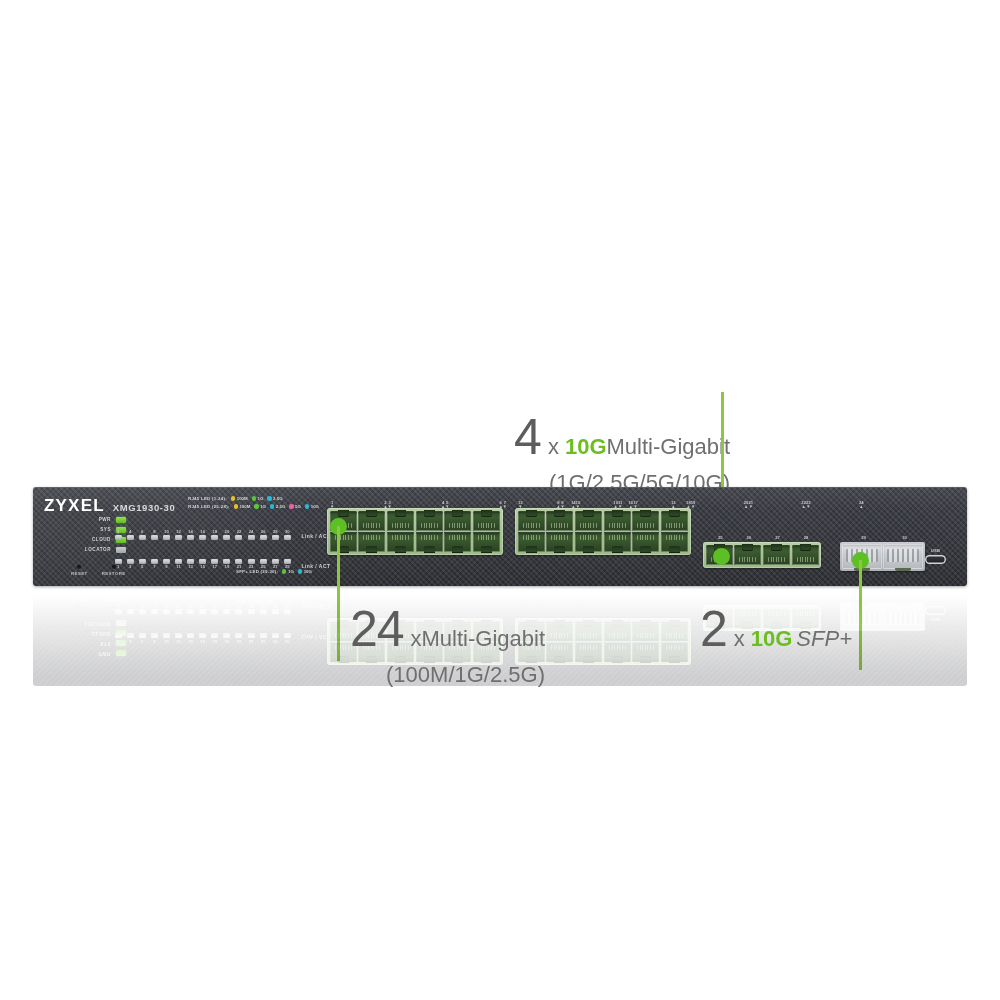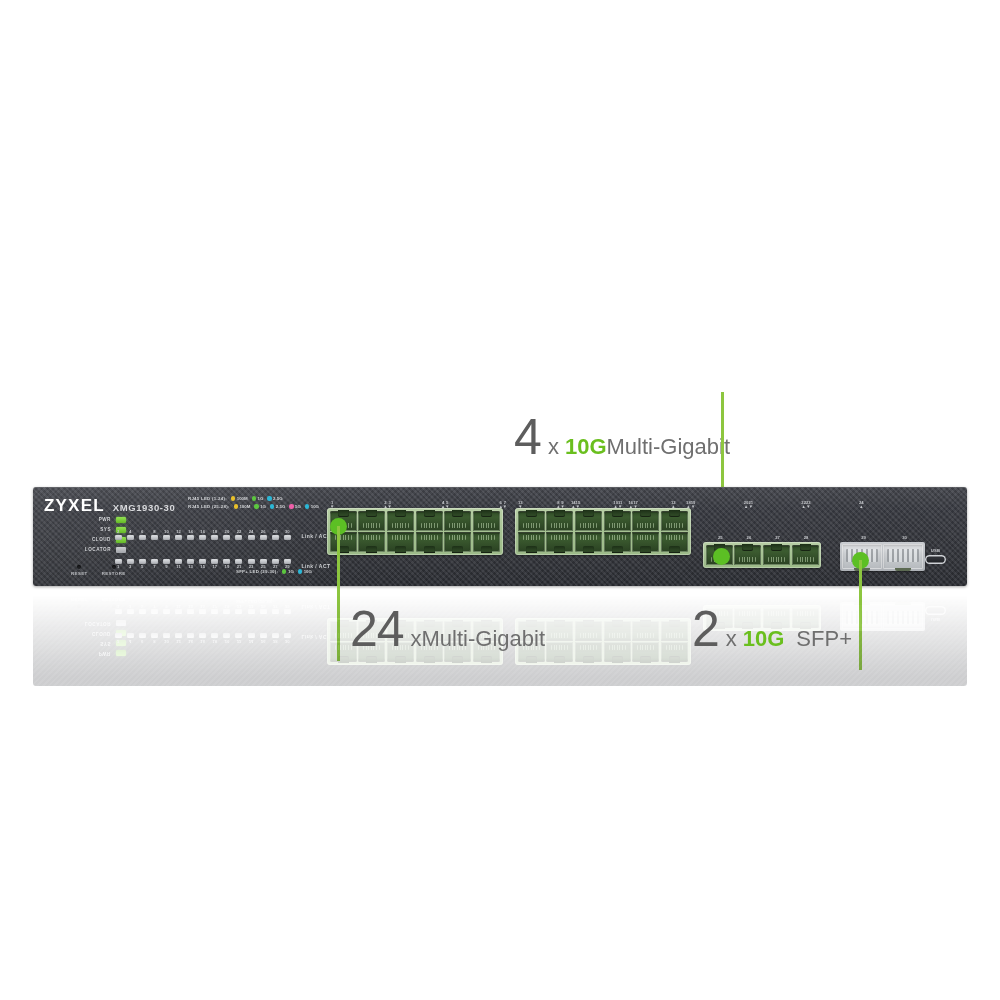--- a/index.html
+++ b/index.html
@@ -247,20 +247,21 @@
 
 <div id="stage">
 
   <div class="callout ra" id="callout-10g" style="left:420px; top:412px; width:310px;">
     <div class="line1">
       <span class="big">4</span>
       <span class="mid">x</span>
       <span class="accent" style="margin-left:6px;">10G</span>
       <span class="mid" style="margin-left:0;"> Multi-Gigabit</span>
     </div>
+    <div class="sub" style="margin-top:7px;">(1G/2.5G/5G/10G)</div>
   </div>
   <div class="leader" id="leader-10g" style="left:721px; top:392px; height:100px;"></div>
 
   <div id="switch">
 
     <div id="brand">
       <span class="logo">ZYXEL</span>
       <span class="model">XMG1930-30</span>
     </div>
 
@@ -892,24 +893,25 @@
       <div style="position:absolute;left:203px;top:82px;font-size:4.4px;color:#d2d4d7;font-weight:700;">SFP+ LED (29-30):</div>
     </div>
   </div>
 
   <div class="callout ra" id="callout-24" style="left:200px; top:604px; width:345px;">
     <div class="line1">
       <span class="big">24</span>
       <span class="mid">x</span>
       <span class="mid" style="margin-left:0;"> Multi-Gigabit</span>
     </div>
+    <div class="sub" style="margin-top:7px;">(100M/1G/2.5G)</div>
   </div>
 
   <div class="callout ra" id="callout-sfp" style="left:560px; top:604px; width:292px;">
     <div class="line1">
       <span class="big">2</span>
       <span class="mid">x</span>
       <span class="accent" style="margin-left:6px;">10G</span>
-      <span class="mid" style="margin-left:12px;"> SFP+</span>
+      <span class="mid" style="margin-left:4px;font-style:italic;"> SFP+</span>
     </div>
   </div>
 
 </div>
 
 </body></html>

